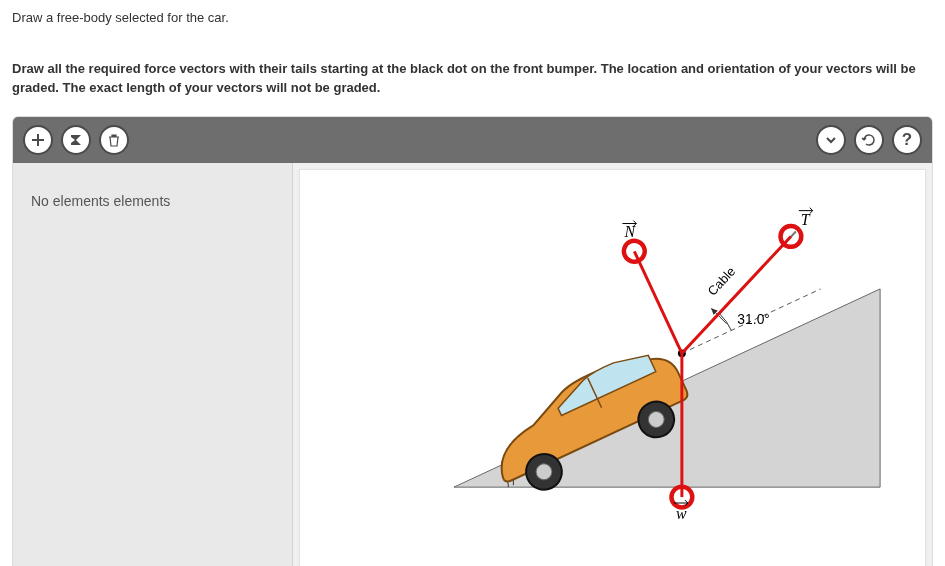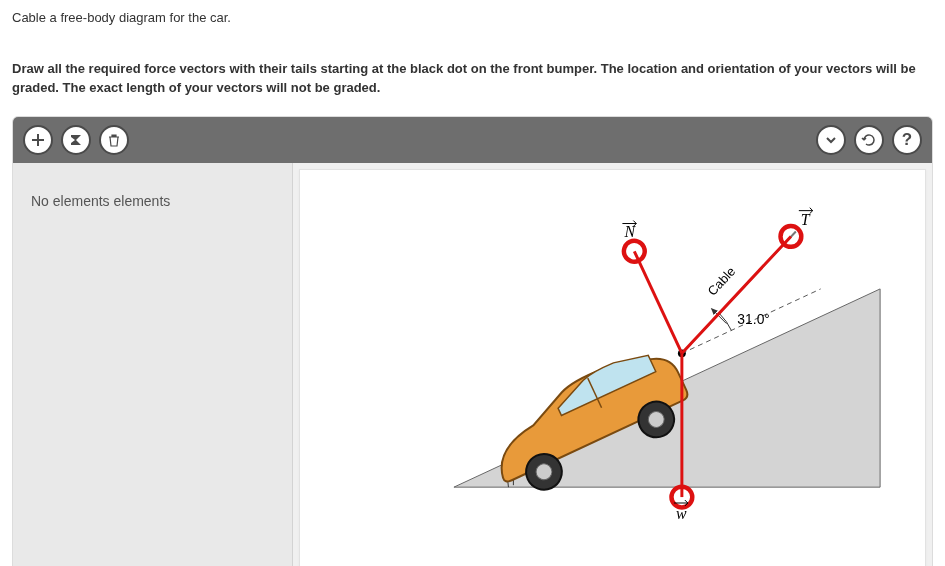--- a/index.html
+++ b/index.html
@@ -62,21 +62,21 @@
     border: 1px solid #e2e2e2;
     box-shadow: 0 1px 3px rgba(0,0,0,0.04);
   }
   .label-ital { font-style: italic; font-family: 'Times New Roman', serif; font-size: 16px; }
   .vec-arrow { font-family: 'Times New Roman', serif; }
 </style>
 </head>
 <body>
 
 <div class="instructions">
-  <p>Cable a free-body diagram for the car.</p>
+  <p>Draw a free-body selected for the car.</p>
   <p class="strong">Draw all the required force vectors with their tails starting at the black dot on the front bumper. The location and orientation of your vectors will be graded. The exact length of your vectors will not be graded.</p>
 </div>
 
 <div class="widget">
   <div class="toolbar">
     <div class="tool-left">
       <div class="circ-btn" title="Add">
         <svg viewBox="0 0 16 16">
             <path d="M8 2v12M2 8h12" stroke="#4a4a4a" stroke-width="2" fill="none"></path>
           </svg>

